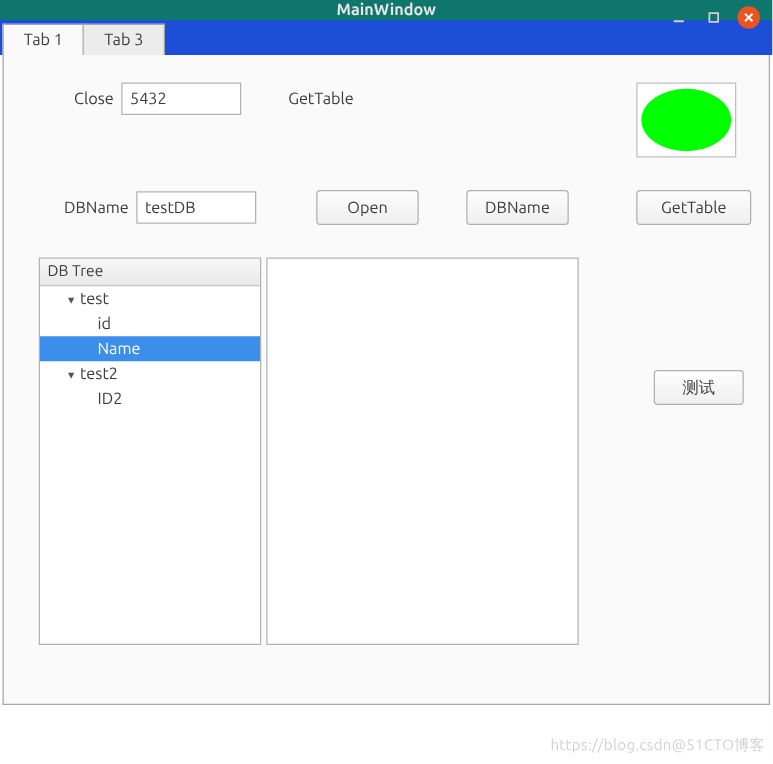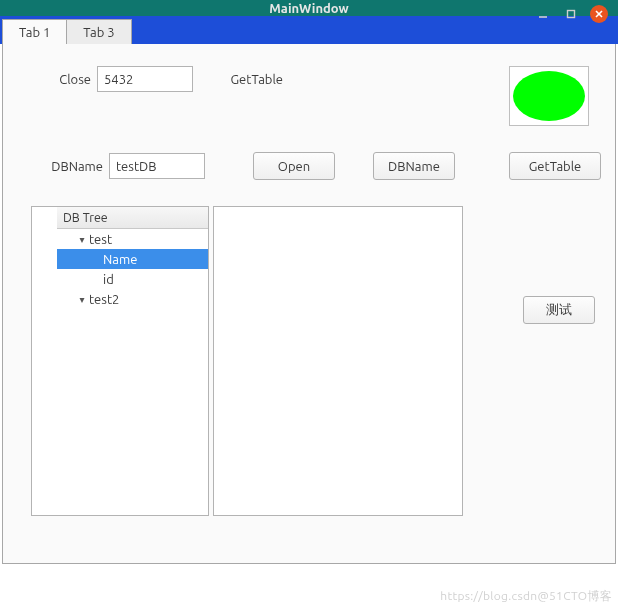--- a/index.html
+++ b/index.html
@@ -156,21 +156,20 @@
     left: 28px;
     top: 162px;
     display: flex;
   }
   .treebox {
     width: 178px;
     height: 310px;
     border: 1px solid #b3b3b3;
     background: #fff;
     overflow: hidden;
-    padding-left: 25px;
   }
   .treehdr {
     height: 22px;
     background: linear-gradient(#f7f7f7,#e9e9e9);
     border-bottom: 1px solid #c8c8c8;
     padding: 3px 6px;
     font-size: 12.5px;
   }
   .tnode {
     display: flex;
@@ -270,31 +269,34 @@
   </div>
 
   <div class="lower">
     <div class="treebox">
       <div class="treehdr">DB Tree</div>
 
       <div class="tnode depth1">
         <span class="expander">▾</span>
         <span>test</span>
       </div>
+      <div class="tnode child">
+        <span>id</span>
+      </div>
       <div class="tnode child selected">
         <span>Name</span>
-      </div>
-      <div class="tnode child">
-        <span>id</span>
       </div>
 
       <div class="tnode depth1">
         <span class="expander">▾</span>
         <span>test2</span>
       </div>
+      <div class="tnode child">
+        <span>ID2</span>
+      </div>
     </div>
 
     <div class="listbox"></div>
   </div>
 
   <div class="testbtn-wrap">
     <button class="btn" style="min-width:72px">测试</button>
   </div>
 
 </div>

